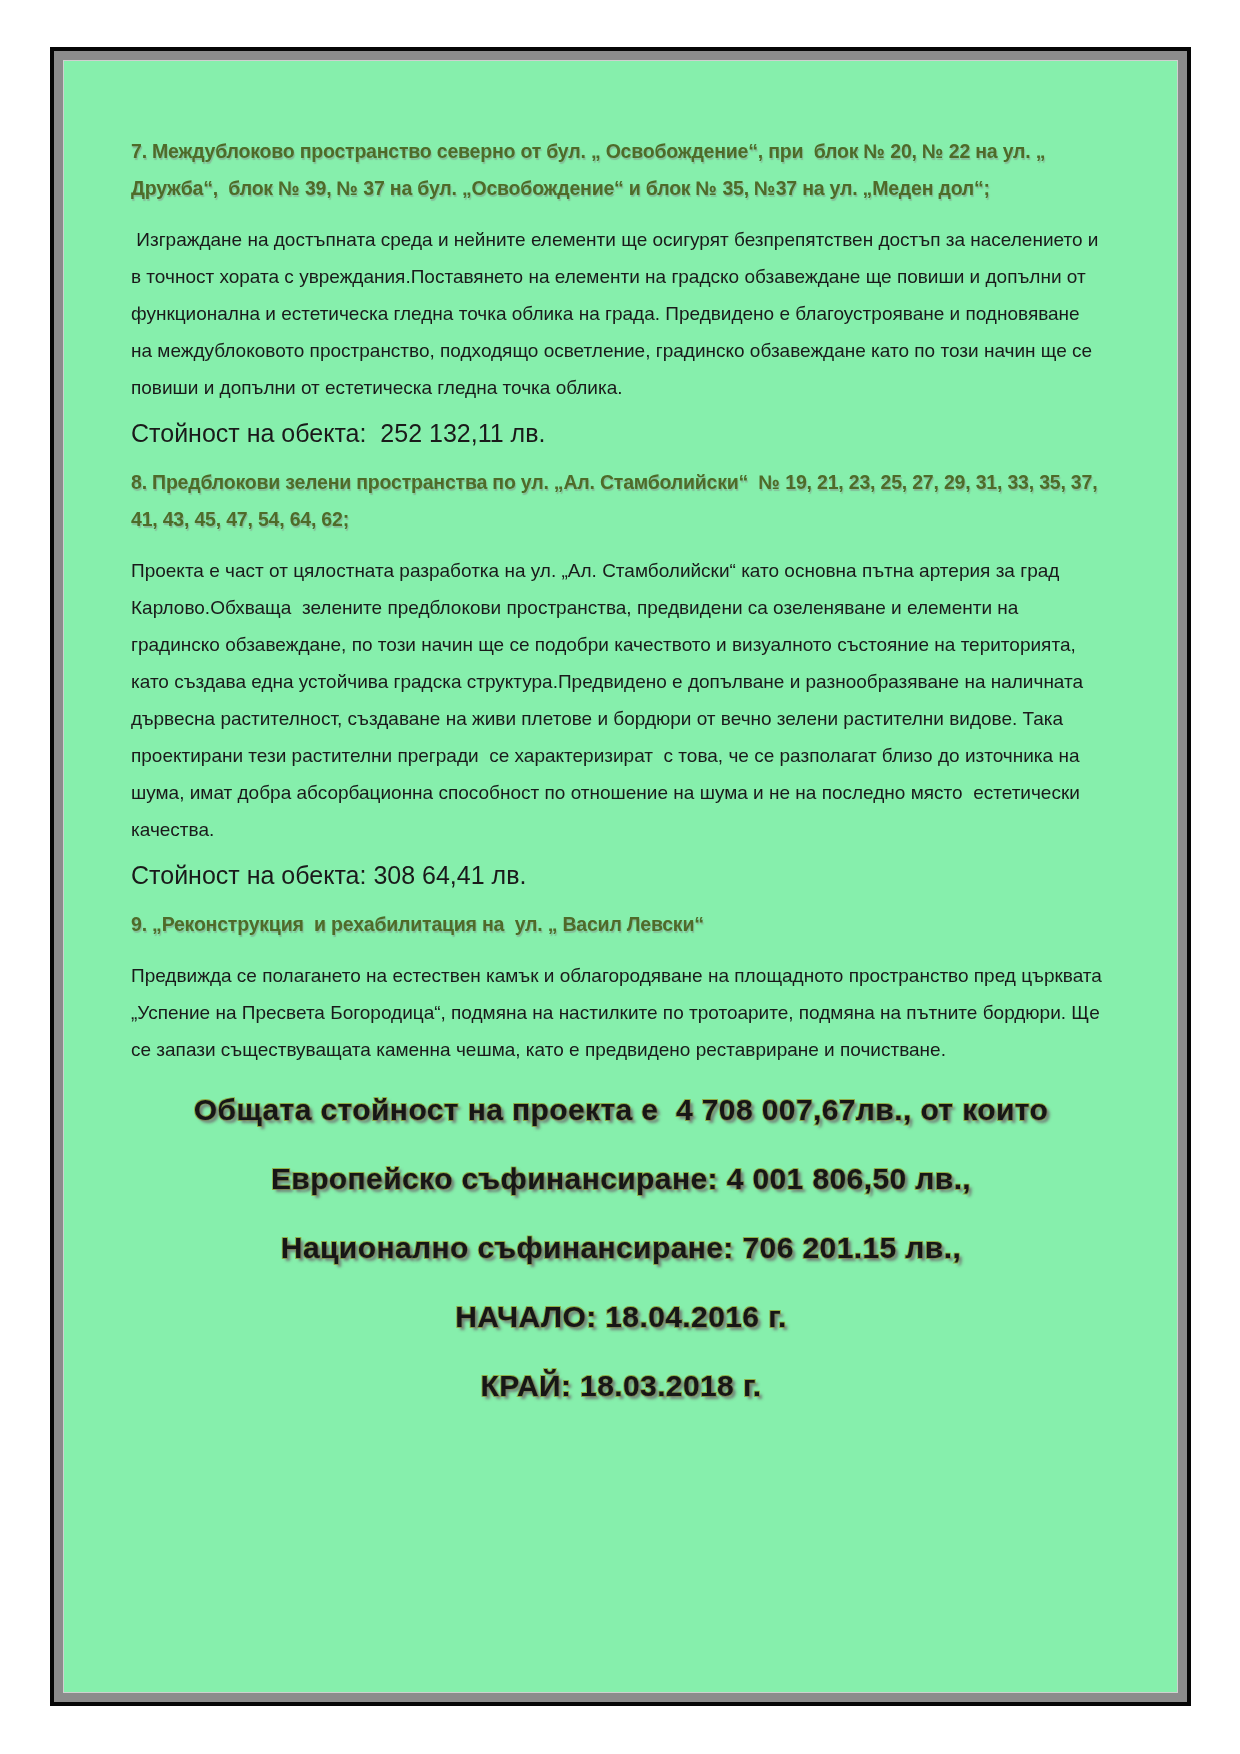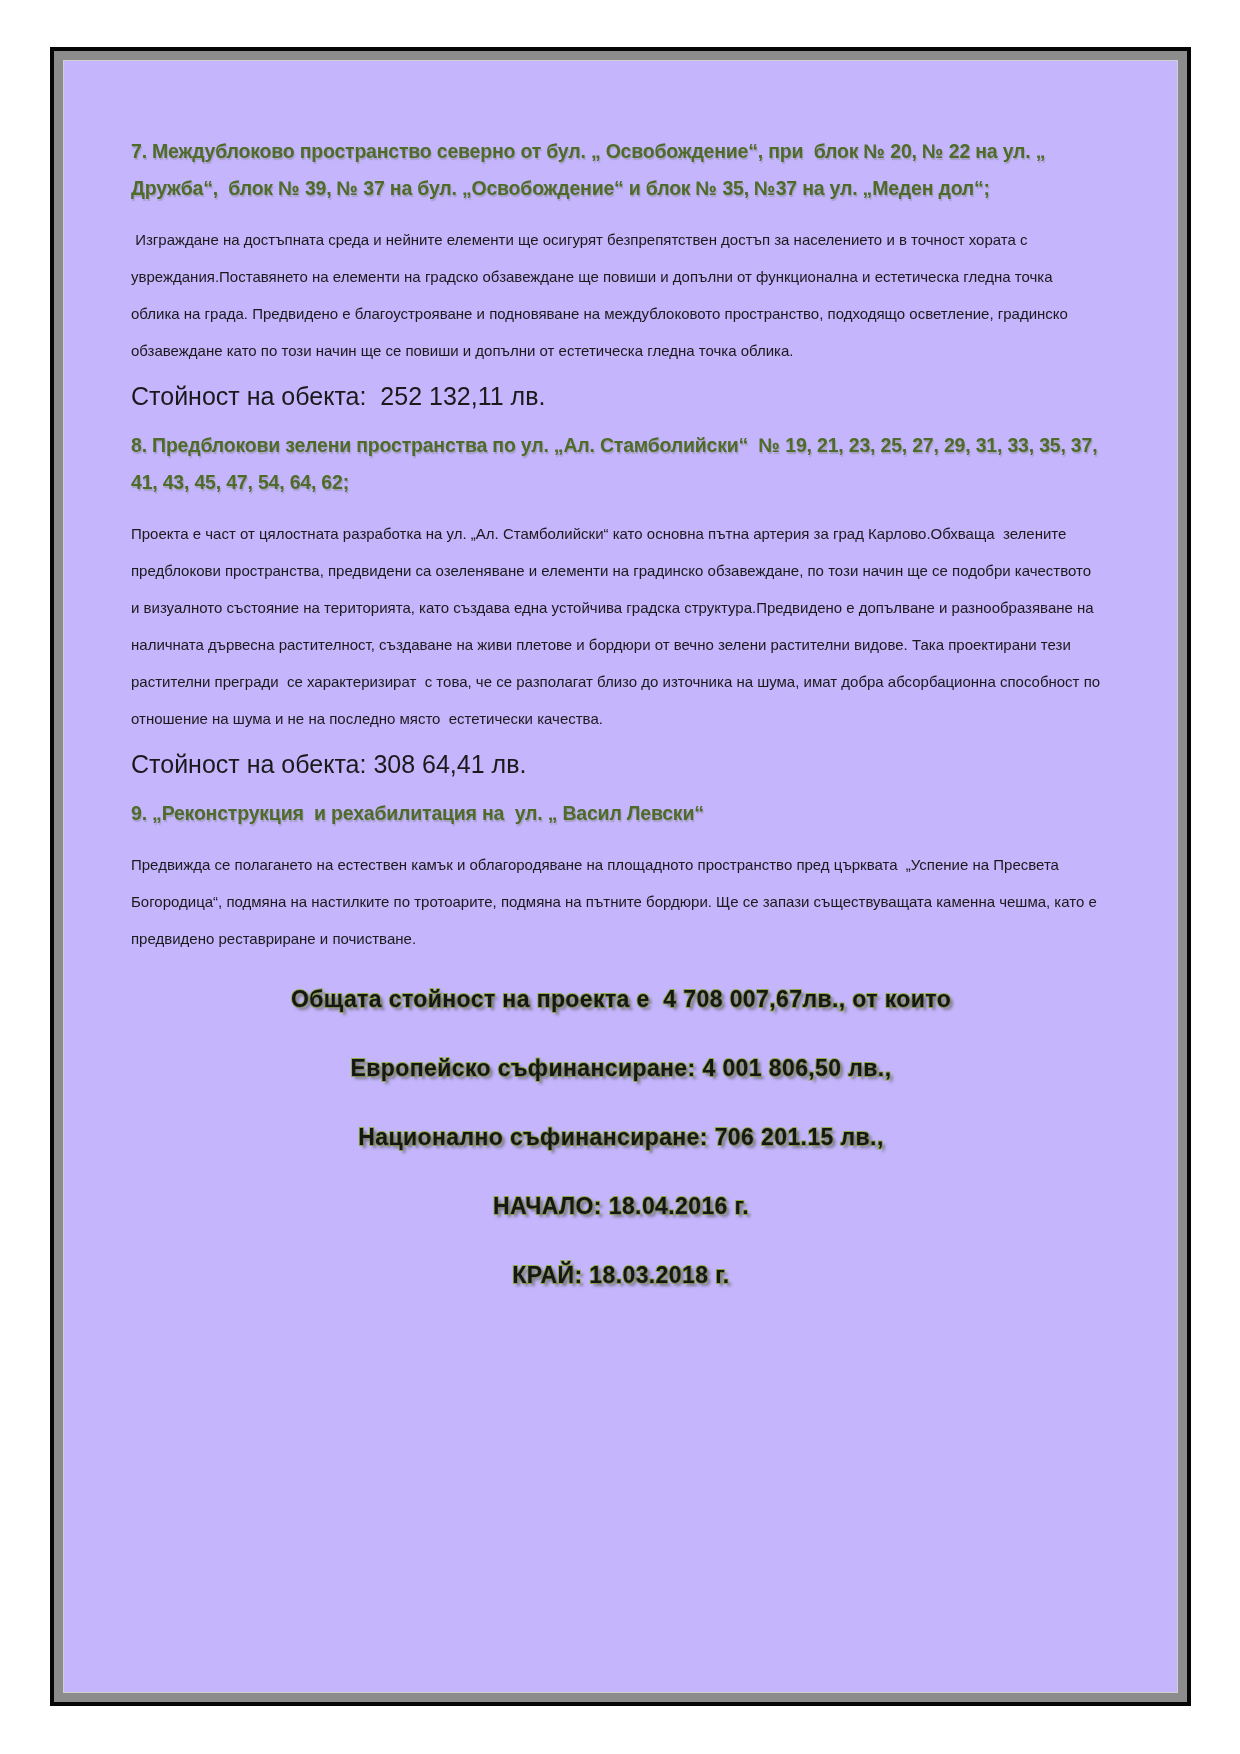--- a/index.html
+++ b/index.html
@@ -22,55 +22,55 @@
     position: absolute;
     inset: 0;
     border: 9px solid #8c8c8c;
   }
   .page-content {
     position: absolute;
     inset: 0;
     border: 1px solid #d0d0d0;
     padding: 56px 66px 0 67px;
     overflow: hidden;
-    background: #c4b5fd;
+    background: #86efac;
   }
   .section-heading {
     color: #4e6b29;
     font-weight: bold;
     font-size: 19.5px;
     line-height: 37px;
     letter-spacing: -0.2px;
     white-space: pre-wrap;
     text-shadow: 1px 1.5px 1px rgba(130,130,130,0.45);
     margin: 0;
   }
   .section-body {
-    font-size: 15px;
+    font-size: 19px;
     line-height: 37px;
     color: #1a1a1a;
     white-space: pre-wrap;
     margin: 14px 8px 0 0;
   }
   .cost-line {
     font-size: 25px;
     line-height: 37px;
     color: #1a1a1a;
     white-space: pre-wrap;
     margin: 9px 0 0 0;
   }
   .section { margin-top: 12px; }
   .section:first-child { margin-top: 16px; }
   .summary {
     margin-top: 22px;
     text-align: center;
   }
   .wordart-line {
     font-weight: bold;
-    font-size: 23px;
+    font-size: 30px;
     line-height: 40px;
     letter-spacing: 0.4px;
     color: #161616;
     -webkit-text-stroke: 1.8px #8fae45;
     paint-order: stroke fill;
     text-shadow: 3px 3px 3px rgba(110,110,110,0.85);
     white-space: pre-wrap;
     margin: 0 0 29px 0;
   }
 </style>

